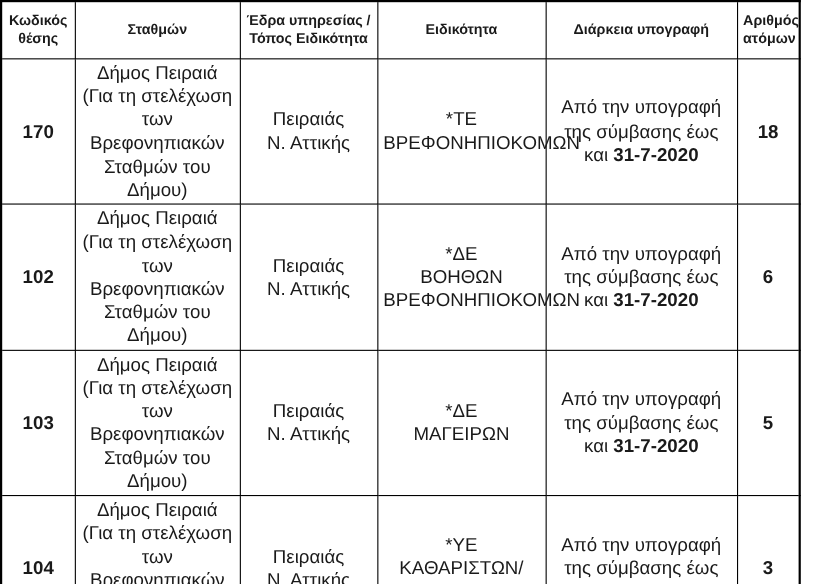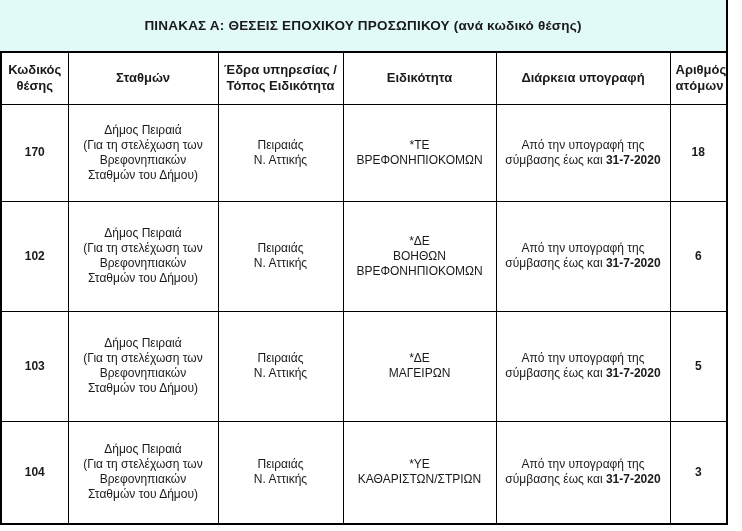--- a/index.html
+++ b/index.html
@@ -46,38 +46,35 @@
     vertical-align: middle;
     white-space: pre-line;
     padding: 2px 5px;
     line-height: 1.25;
   }
   th {
     font-size: 13px;
     font-weight: bold;
   }
   td {
-    font-size: 12px;
+    font-size: 17px;
   }
   td.code, td.count { font-weight: bold; }
   tr.header-row   { height: 52px; }
   tr.row-0 { height: 97px; }
   tr.row-1 { height: 110px; }
   tr.row-2 { height: 110px; }
   tr.row-3 { height: 103px; }
   td.duration b { font-weight: bold; text-align: right; }
 </style>
 </head>
 <body>
 
 <div class="page">
 
-  <div class="title-band">
-    <div class="title">ΠΙΝΑΚΑΣ Α: ΘΕΣΕΙΣ ΕΠΟΧΙΚΟΥ ΠΡΟΣΩΠΙΚΟΥ (ανά κωδικό θέσης)</div>
-  </div>
 
   <table class="doc-table">
     <colgroup>
       <col style="width:67px">
       <col style="width:150px">
       <col style="width:125px">
       <col style="width:153px">
       <col style="width:174px">
       <col style="width:57px">
     </colgroup>

